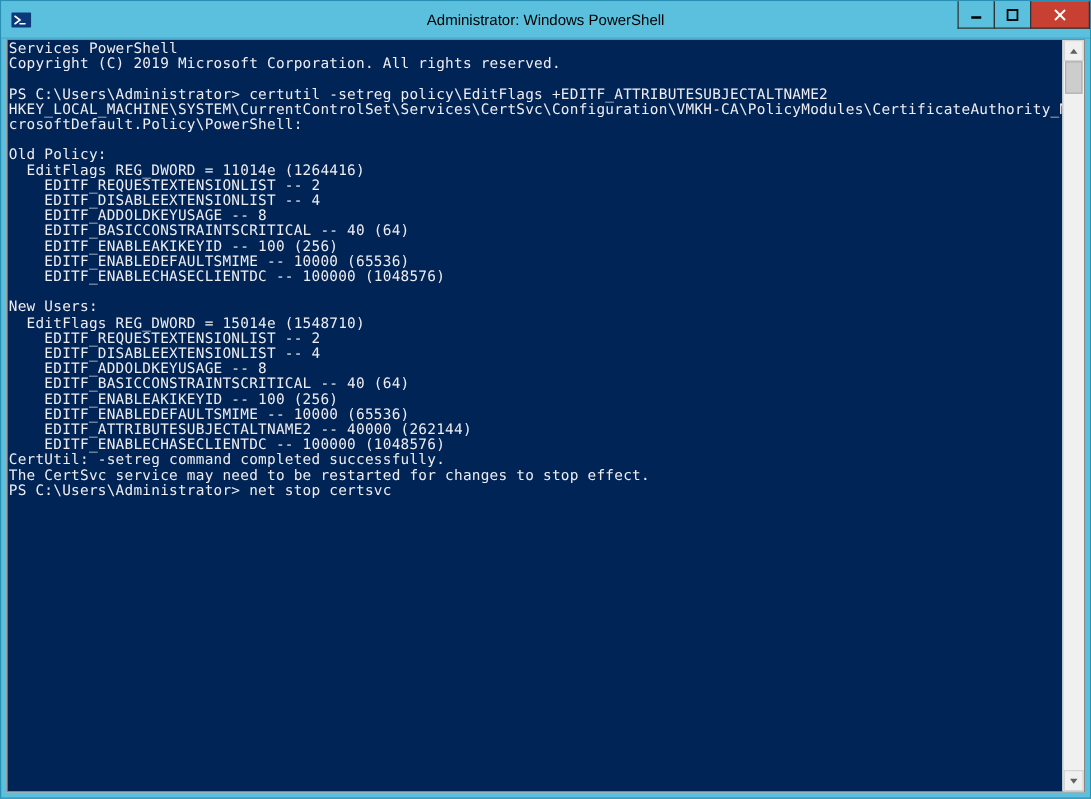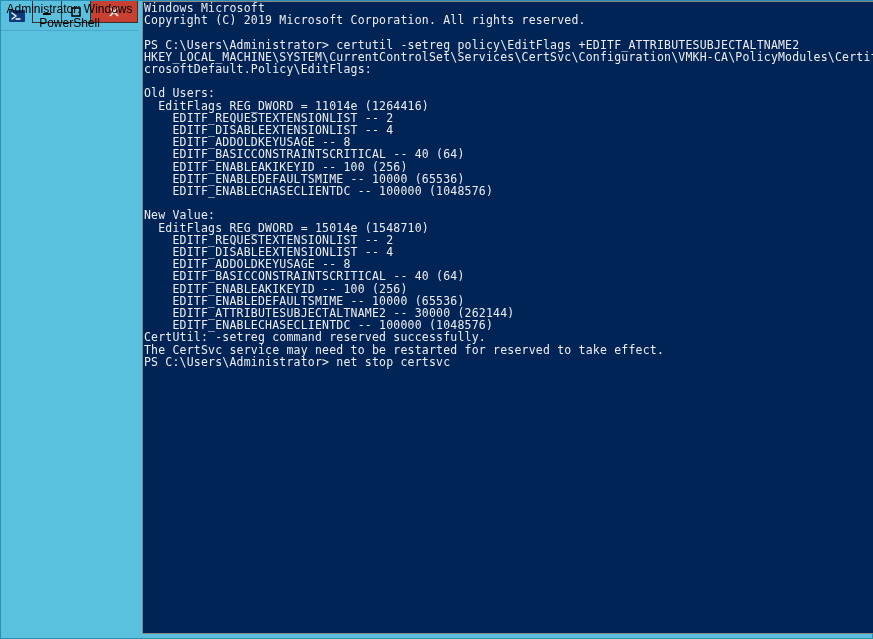--- a/index.html
+++ b/index.html
@@ -9,21 +9,21 @@
       background: #5bc0de;
       font-family: "Segoe UI", Tahoma, sans-serif;
       overflow: hidden;
       position: relative;
     }
     .window {
       width: 873px;
       height: 639px;
       border: 1px solid #2a8fb5;
       display: flex;
-      flex-direction: row;
+      flex-direction: column;
       background: #5bc0de;
     }
     .titlebar {
       height: 30px;
       background: #5bc0de;
       display: flex;
       align-items: center;
       position: relative;
       padding-left: 8px;
       border-bottom: 1px solid #4aa8c9;
@@ -149,49 +149,49 @@
       <div class="win-btn close">
         <svg width="10" height="10">
             <line x1="1" y1="1" x2="9" y2="9" stroke="#fff" stroke-width="1.6"></line>
             <line x1="9" y1="1" x2="1" y2="9" stroke="#fff" stroke-width="1.6"></line>
           </svg>
       </div>
     </div>
   </div>
 
   <div class="client-area">
-    <div class="console"><span>Windows Microsoft</span>
+    <div class="console"><span>Services PowerShell</span>
 <span>Copyright (C) 2019 Microsoft Corporation. All rights reserved.</span>
 
 <span>PS C:\Users\Administrator&gt; certutil -setreg policy\EditFlags +EDITF_ATTRIBUTESUBJECTALTNAME2</span>
 <span>HKEY_LOCAL_MACHINE\SYSTEM\CurrentControlSet\Services\CertSvc\Configuration\VMKH-CA\PolicyModules\CertificateAuthority_Mi</span>
-<span>crosoftDefault.Policy\EditFlags:</span>
-
-<span>Old Users:</span>
+<span>crosoftDefault.Policy\PowerShell:</span>
+
+<span>Old Policy:</span>
 <span>  EditFlags REG_DWORD = 11014e (1264416)</span>
 <span>    EDITF_REQUESTEXTENSIONLIST -- 2</span>
 <span>    EDITF_DISABLEEXTENSIONLIST -- 4</span>
 <span>    EDITF_ADDOLDKEYUSAGE -- 8</span>
 <span>    EDITF_BASICCONSTRAINTSCRITICAL -- 40 (64)</span>
 <span>    EDITF_ENABLEAKIKEYID -- 100 (256)</span>
 <span>    EDITF_ENABLEDEFAULTSMIME -- 10000 (65536)</span>
 <span>    EDITF_ENABLECHASECLIENTDC -- 100000 (1048576)</span>
 
-<span>New Value:</span>
+<span>New Users:</span>
 <span>  EditFlags REG_DWORD = 15014e (1548710)</span>
 <span>    EDITF_REQUESTEXTENSIONLIST -- 2</span>
 <span>    EDITF_DISABLEEXTENSIONLIST -- 4</span>
 <span>    EDITF_ADDOLDKEYUSAGE -- 8</span>
 <span>    EDITF_BASICCONSTRAINTSCRITICAL -- 40 (64)</span>
 <span>    EDITF_ENABLEAKIKEYID -- 100 (256)</span>
 <span>    EDITF_ENABLEDEFAULTSMIME -- 10000 (65536)</span>
-<span>    EDITF_ATTRIBUTESUBJECTALTNAME2 -- 30000 (262144)</span>
+<span>    EDITF_ATTRIBUTESUBJECTALTNAME2 -- 40000 (262144)</span>
 <span>    EDITF_ENABLECHASECLIENTDC -- 100000 (1048576)</span>
-<span>CertUtil: -setreg command reserved successfully.</span>
-<span>The CertSvc service may need to be restarted for reserved to take effect.</span>
+<span>CertUtil: -setreg command completed successfully.</span>
+<span>The CertSvc service may need to be restarted for changes to stop effect.</span>
 <span>PS C:\Users\Administrator&gt; net stop certsvc</span><span class="cursor"></span></div>
 
     <div class="scrollbar">
       <div class="sb-arrow">
         <svg width="8" height="8">
             <path d="M4 2 L7 6 L1 6 Z" fill="#606060"></path>
           </svg>
       </div>
       <div class="sb-track">
         <div class="sb-thumb"></div>

